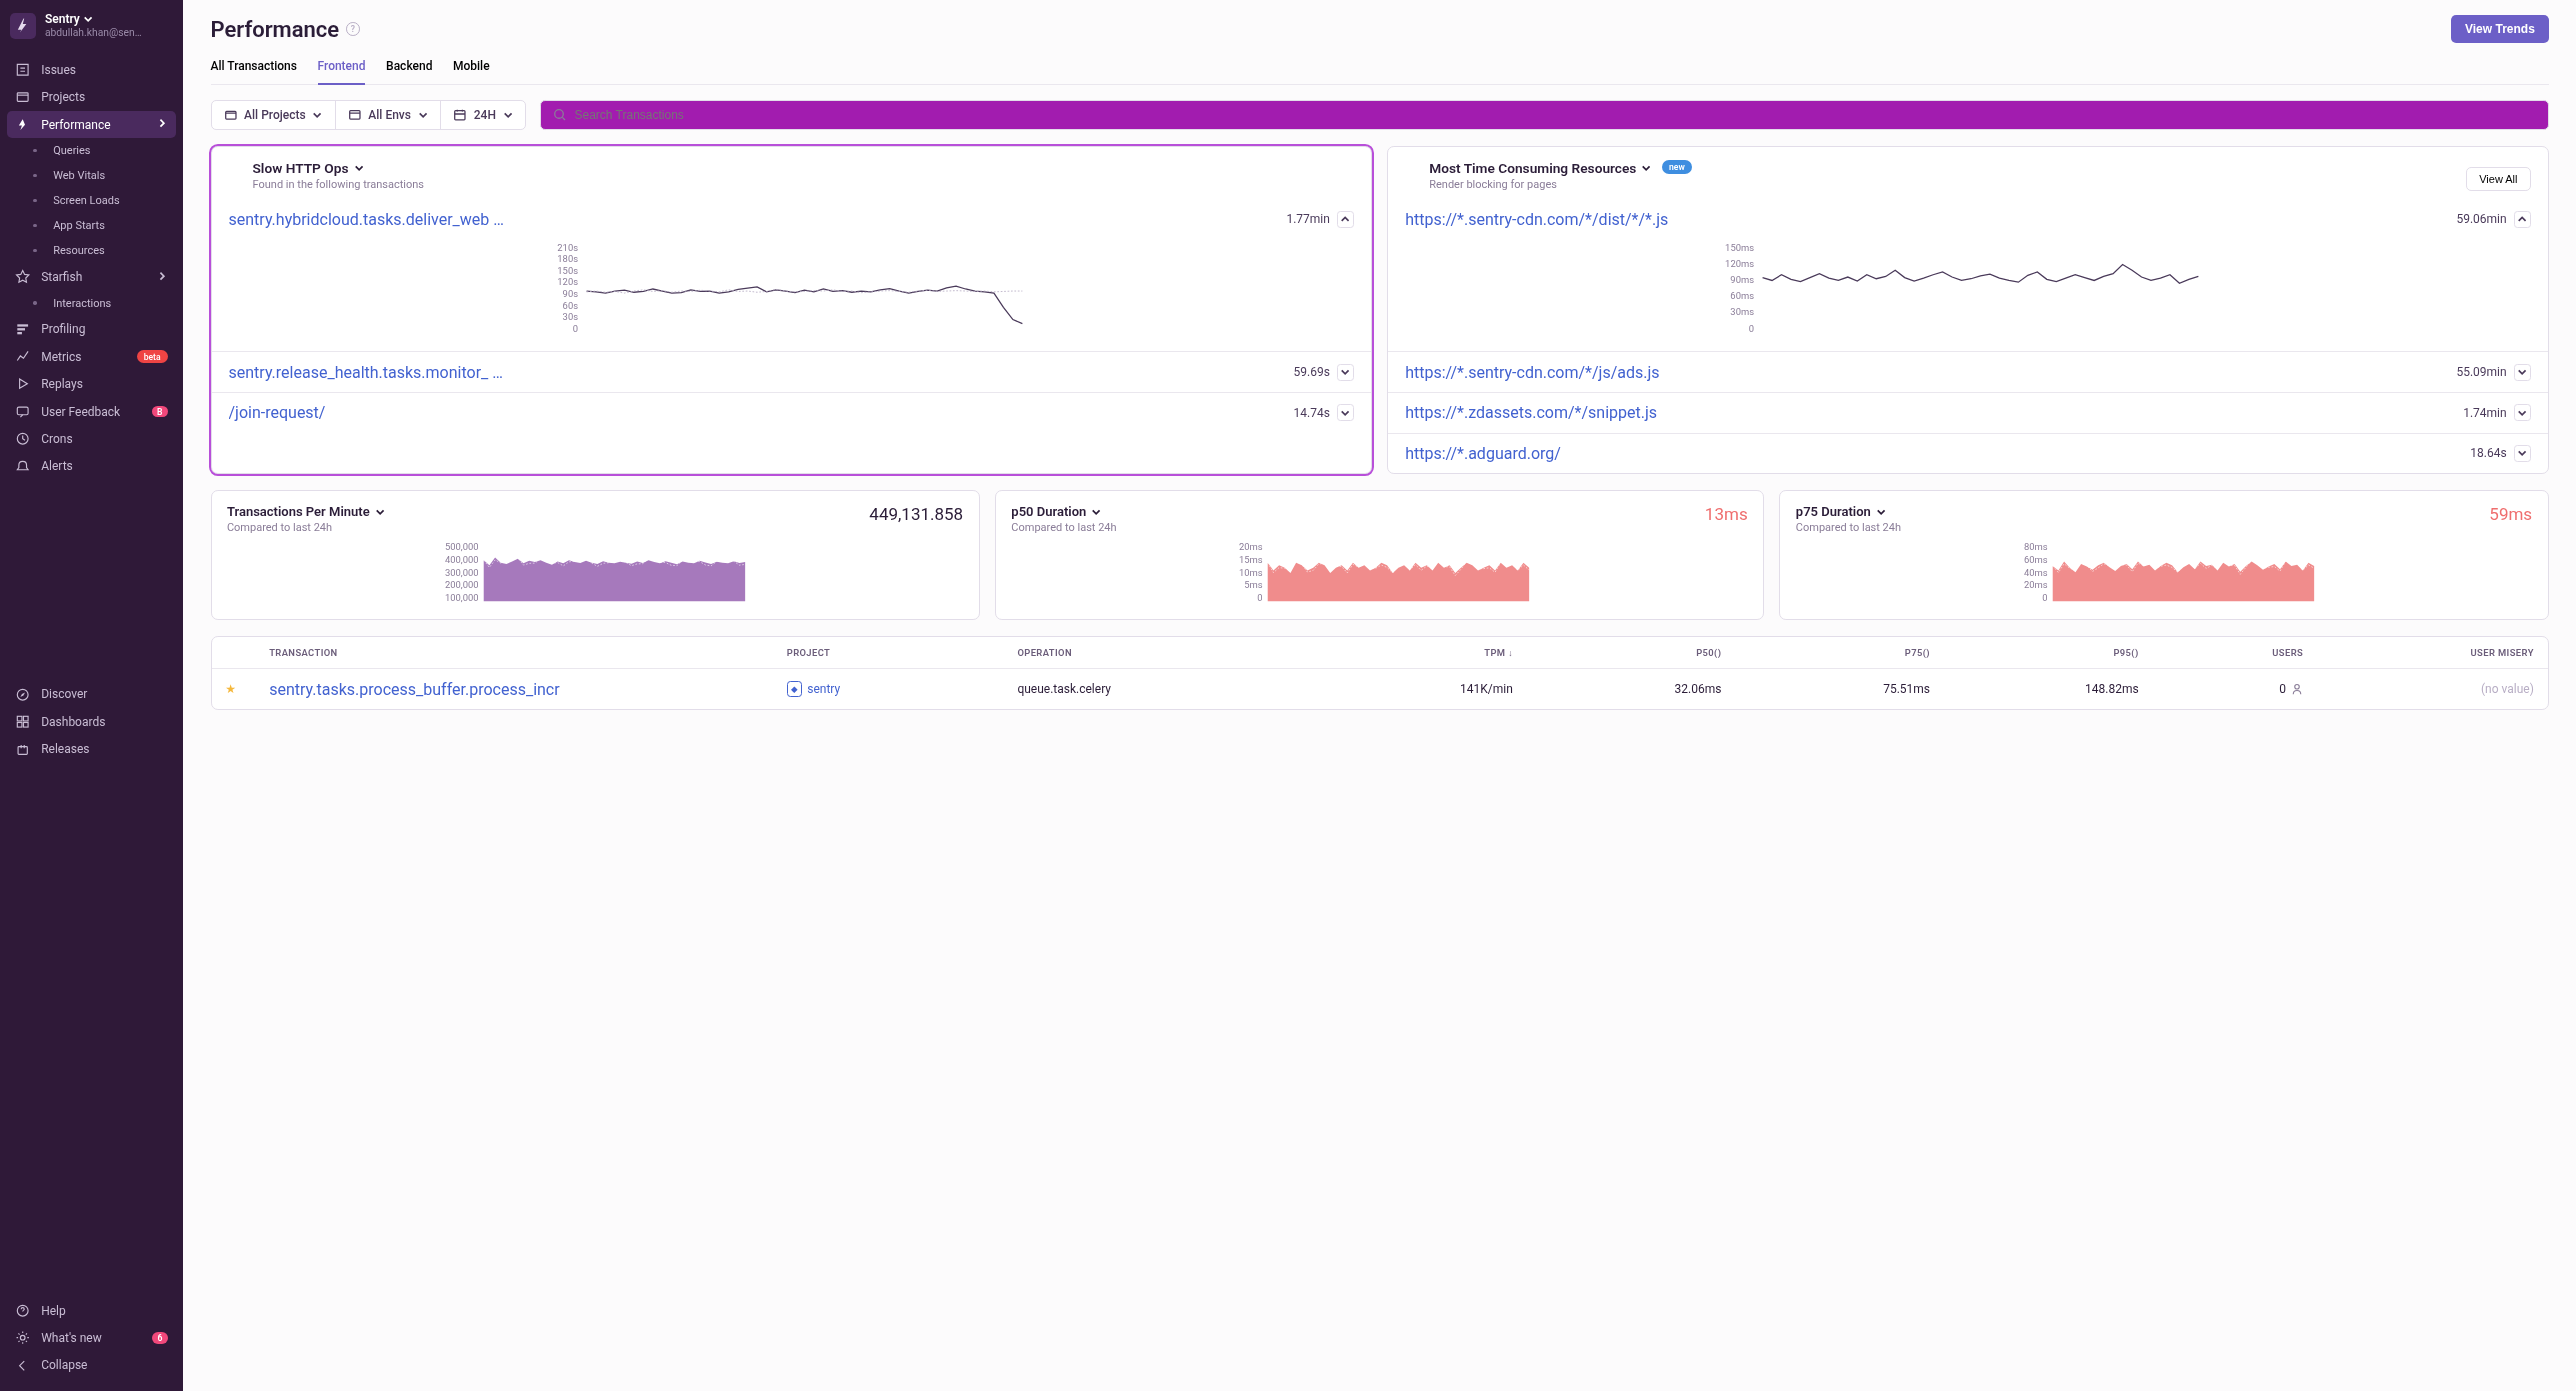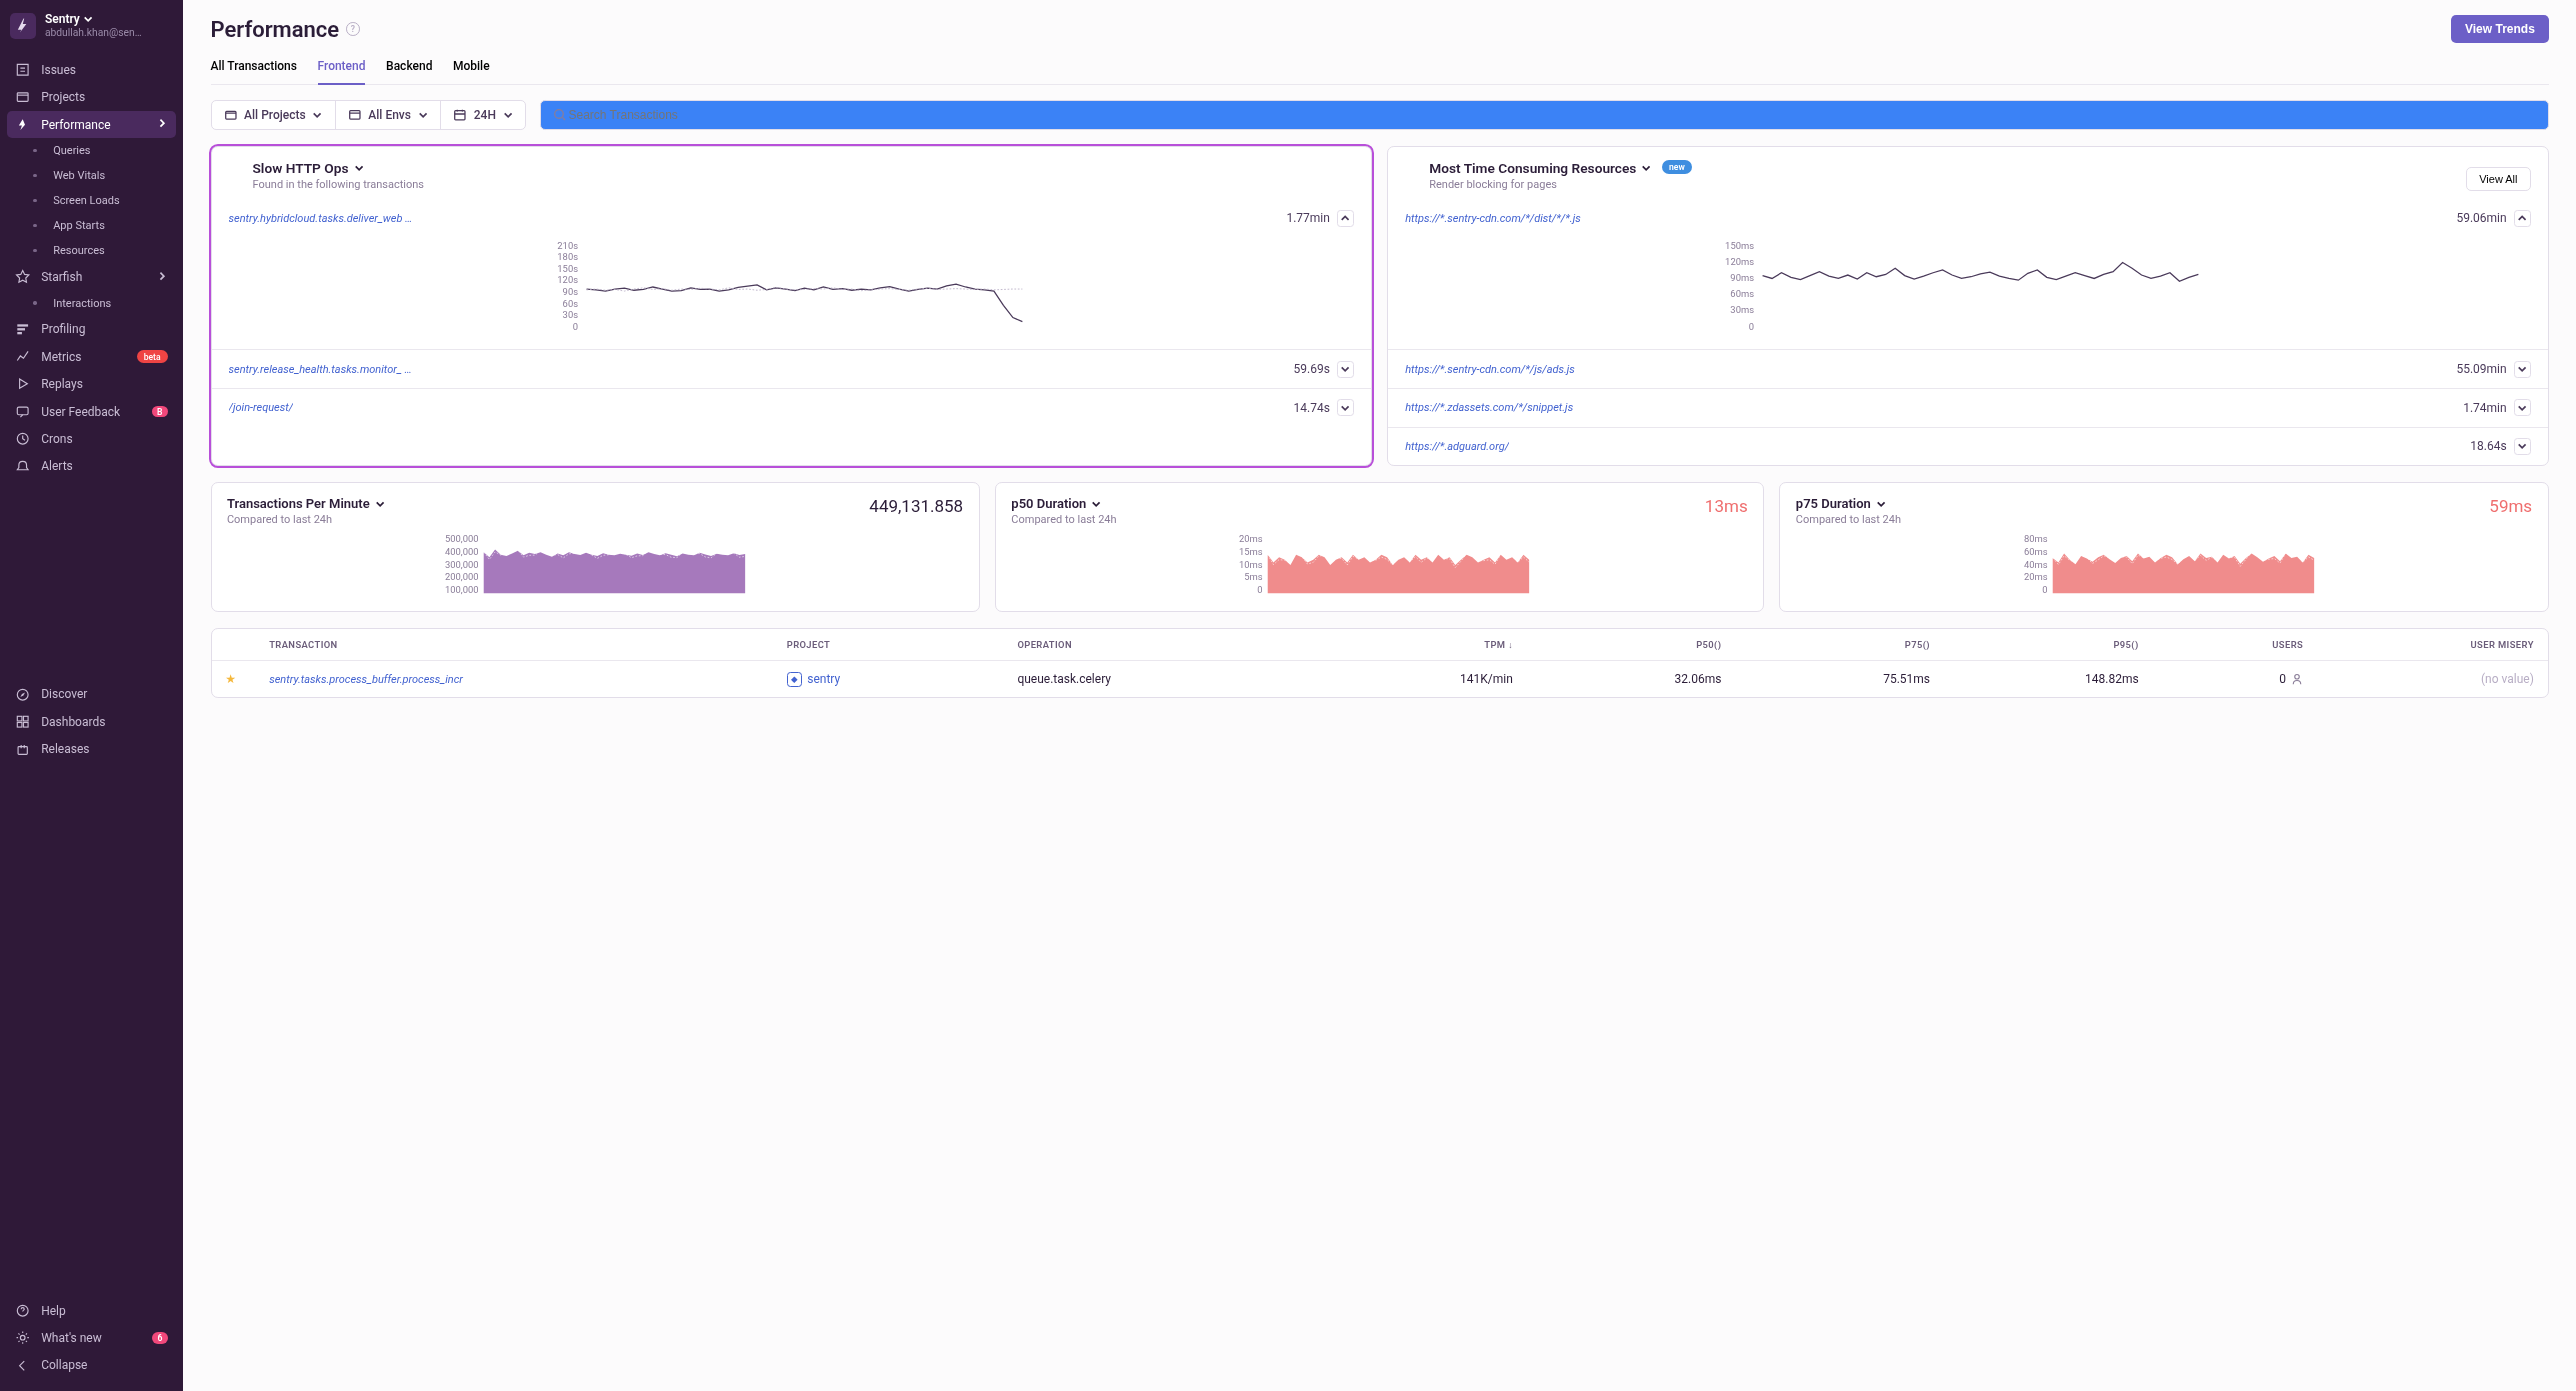--- a/index.html
+++ b/index.html
@@ -36,36 +36,36 @@
 .btn-primary { background: #6c5fc7; color: #fff; border: none; border-radius: 5.1px; padding: 6.9px 13.7px; font-weight: 600; cursor: pointer; font-size: 12px; }
 .tabs { display: flex; gap: 20.6px; margin-top: 15.4px; border-bottom: 0.9px solid #eae7ee; }
 .tab { padding: 0 0 10.3px; cursor: pointer; color: #000000; font-weight: 500; }
 .tab.active { color: #6c5fc7; border-bottom: 2.6px solid #6c5fc7; margin-bottom: -0.9px; }
 
 
 .filters { padding: 15.4px 27.5px; display: flex; gap: 13.7px; }
 .filter-group { display: flex; border: 0.9px solid #e2dde9; border-radius: 5.1px; background: #fff; overflow: hidden; }
 .filter-btn { display: flex; align-items: center; gap: 6.9px; padding: 6.9px 12px; cursor: pointer; font-weight: 500; color: #4a3a5a; border-right: 0.9px solid #e2dde9; }
 .filter-btn:last-child { border-right: none; }
-.search-box { flex: 1; border: 0.9px solid #e2dde9; border-radius: 5.1px; background: #3b82f6; display: flex; align-items: center; padding: 0 12px; gap: 2px; }
+.search-box { flex: 1; border: 0.9px solid #e2dde9; border-radius: 5.1px; background: #a21caf; display: flex; align-items: center; padding: 0 12px; gap: 8px; }
 .search-box input { border: none; outline: none; flex: 1; font-size: 12px; padding: 6.9px 0; background: transparent; }
 
 
 .cards-row { padding: 0 27.5px 15.4px; display: flex; gap: 15.4px; }
 .card { background: #fff; border: 0.9px solid #e2dde9; border-radius: 6.9px; flex: 1; overflow: hidden; }
 .card.highlighted { outline: 2.6px solid #b84fd9; outline-offset: -0.9px; }
 .card-header { padding: 13.7px 17px 8.6px; display: flex; justify-content: space-between; align-items: flex-end; margin-left: 24px; }
 .card-title { font-size: 13.7px; font-weight: 600; color: #2b1d38; display: flex; align-items: center; gap: 5.1px; }
 .card-sub { font-size: 11px; color: #8a7d98; margin-top: 1.7px; }
 .badge-new { background: #3e8ee0; color: #fff; border-radius: 8.6px; font-size: 8.6px; padding: 1.7px 6.9px; font-weight: 600; }
 .btn-outline { background: #fff; border: 0.9px solid #e2dde9; border-radius: 5.1px; padding: 5.1px 12px; font-weight: 500; cursor: pointer; font-size: 11px; }
 
 .row-item { display: flex; justify-content: space-between; align-items: center; padding: 10.3px 17px; border-top: 0.9px solid #eae7ee; }
 .row-item:first-of-type { border-top: none; }
-.row-link { color: #4262d0; cursor: pointer; font-size: 11px; overflow: hidden; text-overflow: ellipsis; white-space: nowrap; max-width: 60%; font-style: italic; }
+.row-link { color: #4262d0; cursor: pointer; font-size: 16px; overflow: hidden; text-overflow: ellipsis; white-space: nowrap; max-width: 60%; }
 .row-val { display: flex; align-items: center; gap: 6.9px; color: #4a3a5a; font-size: 12px; }
 .expand-btn { width: 17px; height: 17px; border: 0.9px solid #e2dde9; border-radius: 3.4px; display: flex; align-items: center; justify-content: center; cursor: pointer; }
 
 
 .chart-area { padding: 3.4px 17px 12px; }
 .chart-svg { width: 100%; height: 94px; }
 .chart-yaxis { font-size: 11px; fill: #8a7d98; }
 .chart-line { fill: none; stroke: #4a3a5a; stroke-width: 1.5; }
 .chart-line-dash { fill: none; stroke: #b8aec5; stroke-width: 1; stroke-dasharray: 2 2; }
 

